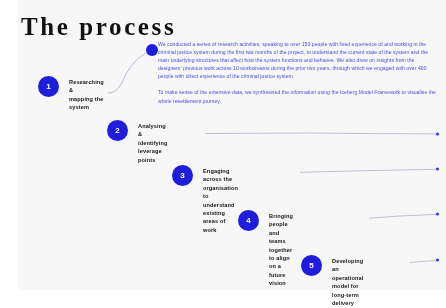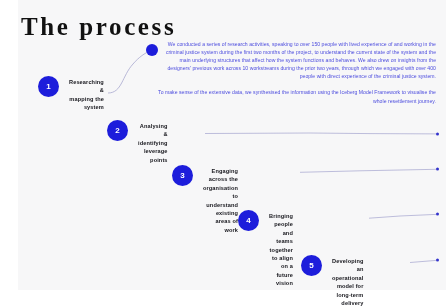--- a/index.html
+++ b/index.html
@@ -7,21 +7,20 @@
     padding: 0;
     background: #ffffff;
   }
   #canvas {
     position: relative;
     width: 446px;
     height: 308px;
     overflow: hidden;
     background: #ffffff;
     font-family: "Liberation Sans", sans-serif;
-    text-align: right;
   }
   .page-bg {
     position: absolute;
     left: 18px;
     top: 0px;
     width: 428px;
     height: 290px;
     background: #f7f7f8;
   }
   .page-bg-2 {

